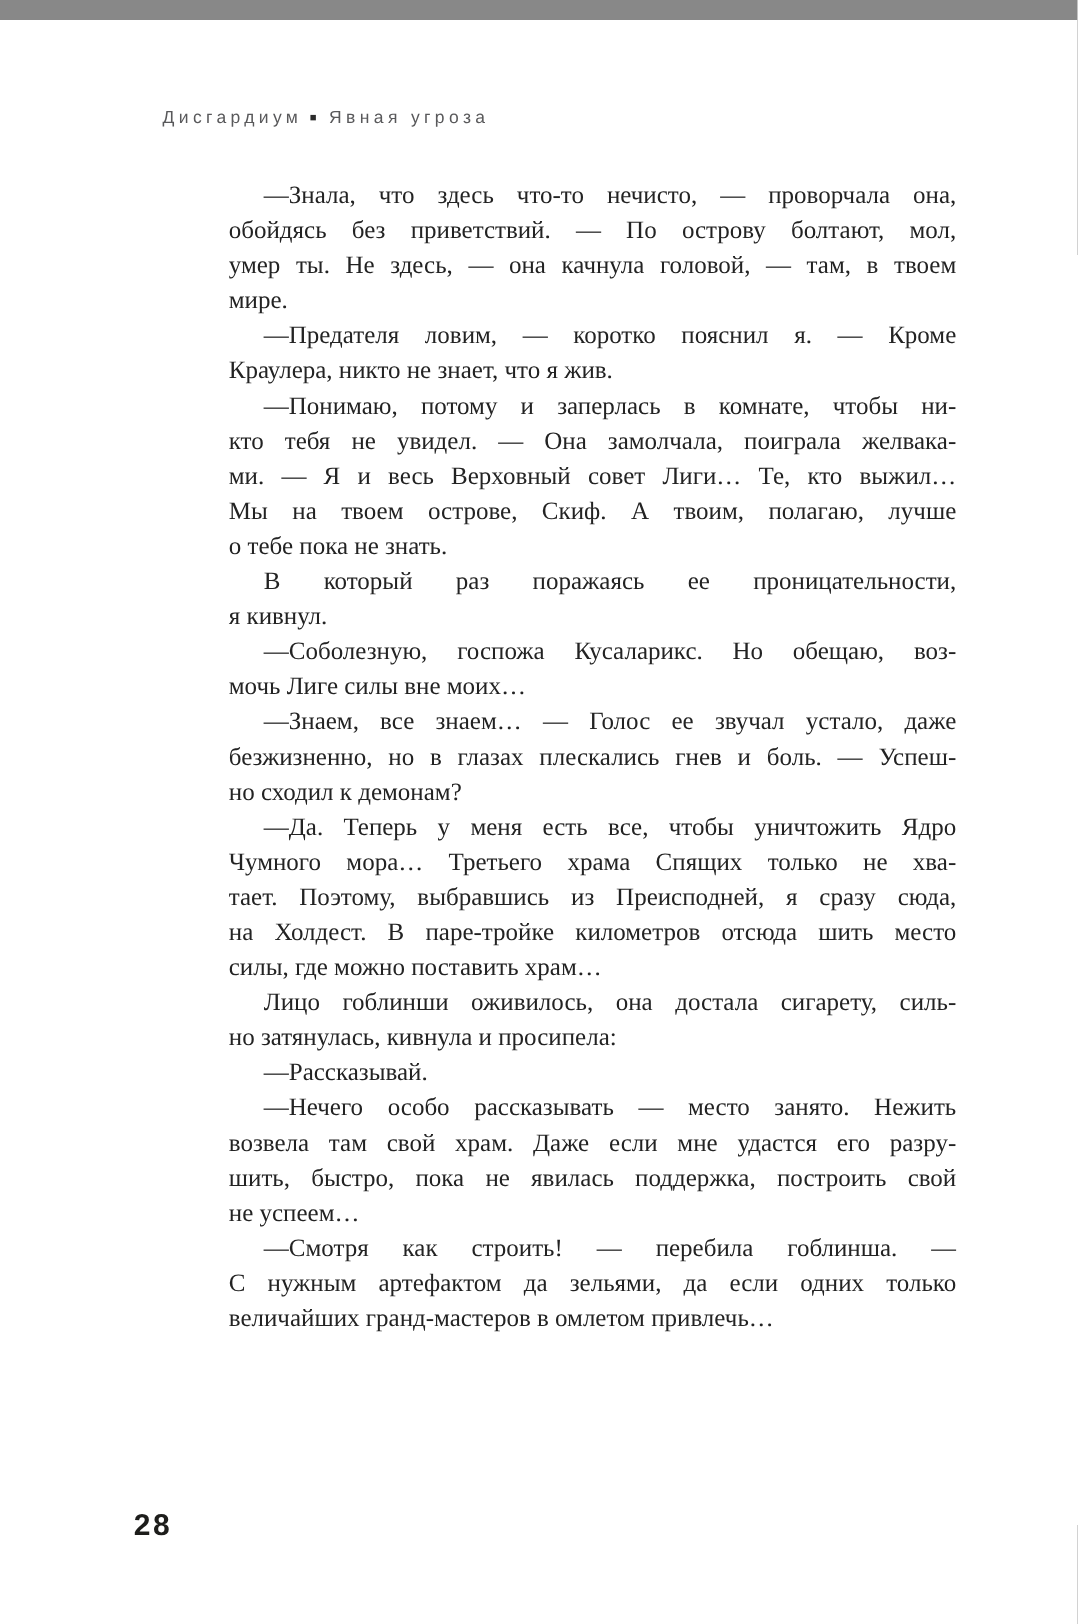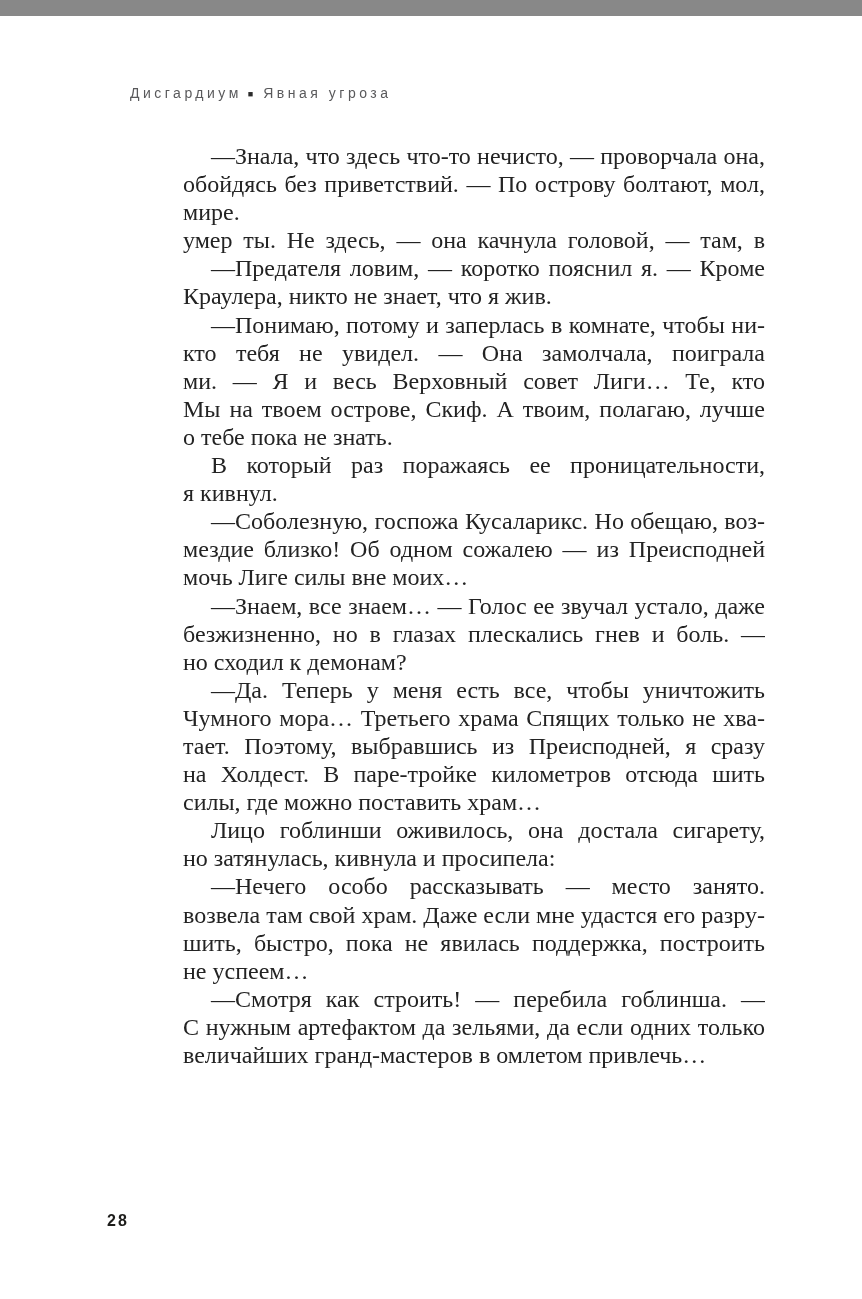--- a/index.html
+++ b/index.html
@@ -40,21 +40,21 @@
     margin: 0 10px 0 6px;
     vertical-align: 1px;
   }
 
   .text-block {
     position: absolute;
     left: 183px;
     top: 126px;
     width: 582px;
     font-family: "Liberation Serif", serif;
-    font-size: 24px;
+    font-size: 20px;
     color: var(--body-text);
   }
   .para { margin: 0; padding: 0; }
   .line {
     display: block;
     height: 28.1px;
     line-height: 28.1px;
     overflow: hidden;
     text-align: justify;
     text-align-last: justify;
@@ -65,77 +65,79 @@
   }
   .para .line:first-child { text-indent: 28px; }
   .text-block em { font-style: italic; }
 
   .page-number {
     position: absolute;
     left: 107px;
     top: 1196px;
     font-family: "Liberation Sans", sans-serif;
     font-weight: bold;
-    font-size: 16px;
+    font-size: 24px;
     line-height: 18px;
     letter-spacing: 2px;
     color: var(--page-number);
   }
 </style>
 </head>
 <body>
 
 <div class="page">
 
   <div class="running-header"><span>Дисгардиум</span><span class="sep">■</span><span>Явная угроза</span></div>
 
   <div class="text-block">
       <p class="para">
         <span class="line"><span>—Знала, что здесь что-то нечисто, — проворчала она,</span></span>
         <span class="line"><span>обойдясь без приветствий. — По острову болтают, мол,</span></span>
+        <span class="line"><span>умер ты. Не здесь, — она качнула головой, — там, в твоем</span></span>
         <span class="line line-last"><span>мире.</span></span>
-        <span class="line"><span>умер ты. Не здесь, — она качнула головой, — там, в твоем</span></span>
       </p>
       <p class="para">
         <span class="line"><span>—Предателя ловим, — коротко пояснил я. — Кроме</span></span>
         <span class="line line-last"><span>Краулера, никто не знает, что я жив.</span></span>
       </p>
       <p class="para">
         <span class="line"><span>—Понимаю, потому и заперлась в комнате, чтобы ни-</span></span>
         <span class="line"><span>кто тебя не увидел. — Она замолчала, поиграла желвака-</span></span>
         <span class="line"><span>ми. — Я и весь Верховный совет Лиги… Те, кто выжил…</span></span>
         <span class="line"><span>Мы на твоем острове, Скиф. А твоим, полагаю, лучше</span></span>
         <span class="line line-last"><span>о тебе пока не знать.</span></span>
       </p>
       <p class="para">
         <span class="line"><span>В который раз поражаясь ее проницательности,</span></span>
         <span class="line line-last"><span>я кивнул.</span></span>
       </p>
       <p class="para">
         <span class="line"><span>—Соболезную, госпожа Кусаларикс. Но обещаю, воз-</span></span>
-        <span class="line"><span>мездие близко! Об одном сожалею — из Преисподней по-</span></span>
         <span class="line line-last"><span>мочь Лиге силы вне моих…</span></span>
       </p>
       <p class="para">
         <span class="line"><span>—Знаем, все знаем… — Голос ее звучал устало, даже</span></span>
         <span class="line"><span>безжизненно, но в глазах плескались гнев и боль. — Успеш-</span></span>
         <span class="line line-last"><span>но сходил к демонам?</span></span>
       </p>
       <p class="para">
         <span class="line"><span>—Да. Теперь у меня есть все, чтобы уничтожить Ядро</span></span>
         <span class="line"><span>Чумного мора… Третьего храма Спящих только не хва-</span></span>
         <span class="line"><span>тает. Поэтому, выбравшись из Преисподней, я сразу сюда,</span></span>
         <span class="line"><span>на Холдест. В паре-тройке километров отсюда шить место</span></span>
         <span class="line line-last"><span>силы, где можно поставить храм…</span></span>
       </p>
       <p class="para">
         <span class="line"><span>Лицо гоблинши оживилось, она достала сигарету, силь-</span></span>
         <span class="line line-last"><span>но затянулась, кивнула и просипела:</span></span>
       </p>
       <p class="para">
+        <span class="line line-last"><span>—Рассказывай.</span></span>
+      </p>
+      <p class="para">
         <span class="line"><span>—Нечего особо рассказывать — место занято. Нежить</span></span>
         <span class="line"><span>возвела там свой храм. Даже если мне удастся его разру-</span></span>
         <span class="line"><span>шить, быстро, пока не явилась поддержка, построить свой</span></span>
         <span class="line line-last"><span>не успеем…</span></span>
       </p>
       <p class="para">
         <span class="line"><span>—Смотря как строить! — перебила гоблинша. —</span></span>
         <span class="line"><span>С нужным артефактом да зельями, да если одних только</span></span>
         <span class="line line-last"><span>величайших гранд-мастеров в омлетом привлечь…</span></span>
       </p>

